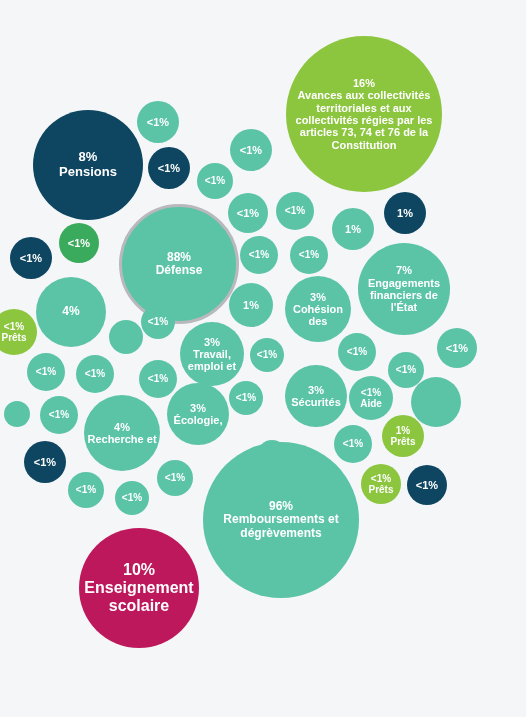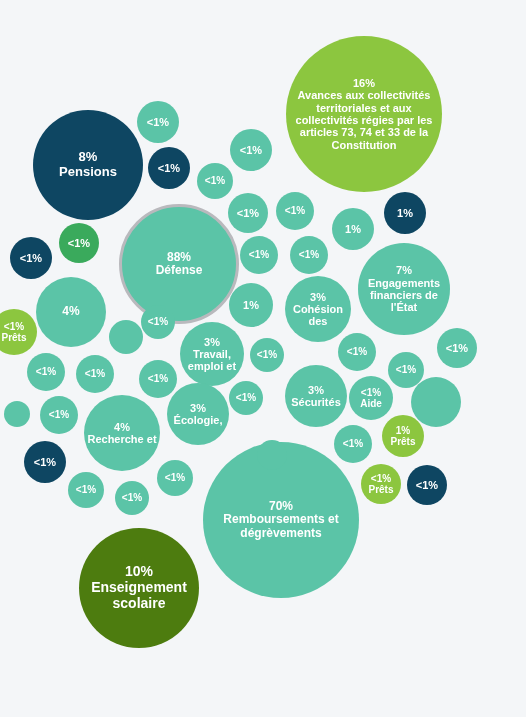--- a/index.html
+++ b/index.html
@@ -50,31 +50,31 @@
 </head>
 <body>
 
 <div id="chart-root" style="background: rgb(244, 246, 248);">
     <div class="bubble" style="left: 33px; top: 110px; width: 110px; height: 110px; background: rgb(14, 70, 98); font-size: 13px; color: rgb(255, 255, 255);">
       <span class="blabel">8%
 Pensions</span>
     </div>
     <div class="bubble" style="left: 286px; top: 36px; width: 156px; height: 156px; background: rgb(140, 198, 63); font-size: 11px; color: rgb(255, 255, 255);">
       <span class="blabel">16%
-Avances aux collectivités territoriales et aux collectivités régies par les articles 73, 74 et 33 de la Constitution</span>
+Avances aux collectivités territoriales et aux collectivités régies par les articles 73, 74 et 76 de la Constitution</span>
     </div>
     <div class="bubble selected" style="left: 119px; top: 204px; width: 120px; height: 120px; background: rgb(91, 196, 167); font-size: 12px; color: rgb(255, 255, 255); border-color: rgb(185, 185, 189);">
       <span class="blabel">88%
 Défense</span>
     </div>
     <div class="bubble" style="left: 203px; top: 442px; width: 156px; height: 156px; background: rgb(91, 196, 167); font-size: 12px; color: rgb(255, 255, 255);">
-      <span class="blabel">70%
+      <span class="blabel">96%
 Remboursements et dégrèvements</span>
     </div>
-    <div class="bubble" style="left: 79px; top: 528px; width: 120px; height: 120px; background: #4d7c0f; font-size: 14px; color: rgb(255, 255, 255);">
+    <div class="bubble" style="left: 79px; top: 528px; width: 120px; height: 120px; background: #be185d; font-size: 16px; color: rgb(255, 255, 255);">
       <span class="blabel">10%
 Enseignement scolaire</span>
     </div>
     <div class="bubble" style="left: 358px; top: 243px; width: 92px; height: 92px; background: rgb(91, 196, 167); font-size: 11px; color: rgb(255, 255, 255);">
       <span class="blabel">7%
 Engagements financiers de l'État</span>
     </div>
     <div class="bubble" style="left: 84px; top: 395px; width: 76px; height: 76px; background: rgb(91, 196, 167); font-size: 11px; color: rgb(255, 255, 255);">
       <span class="blabel">4%
 Recherche et</span>

